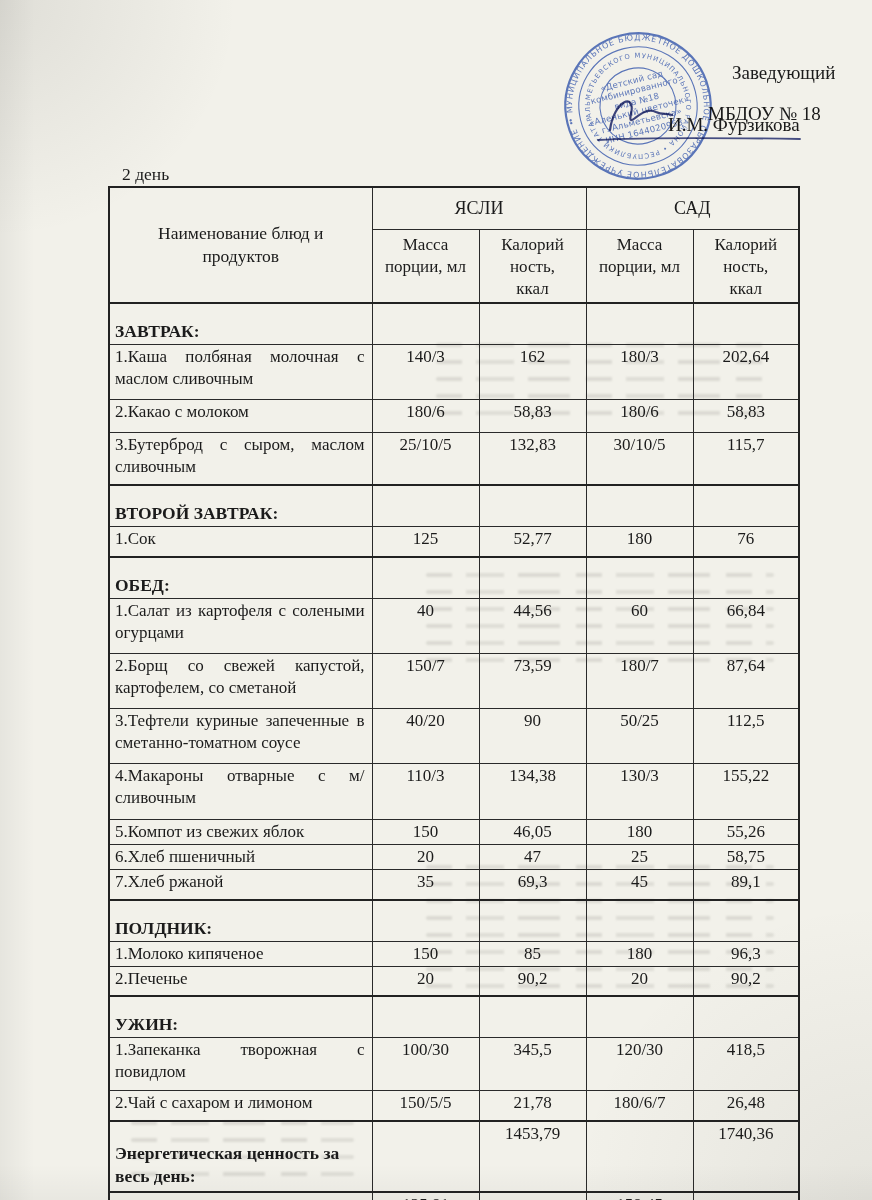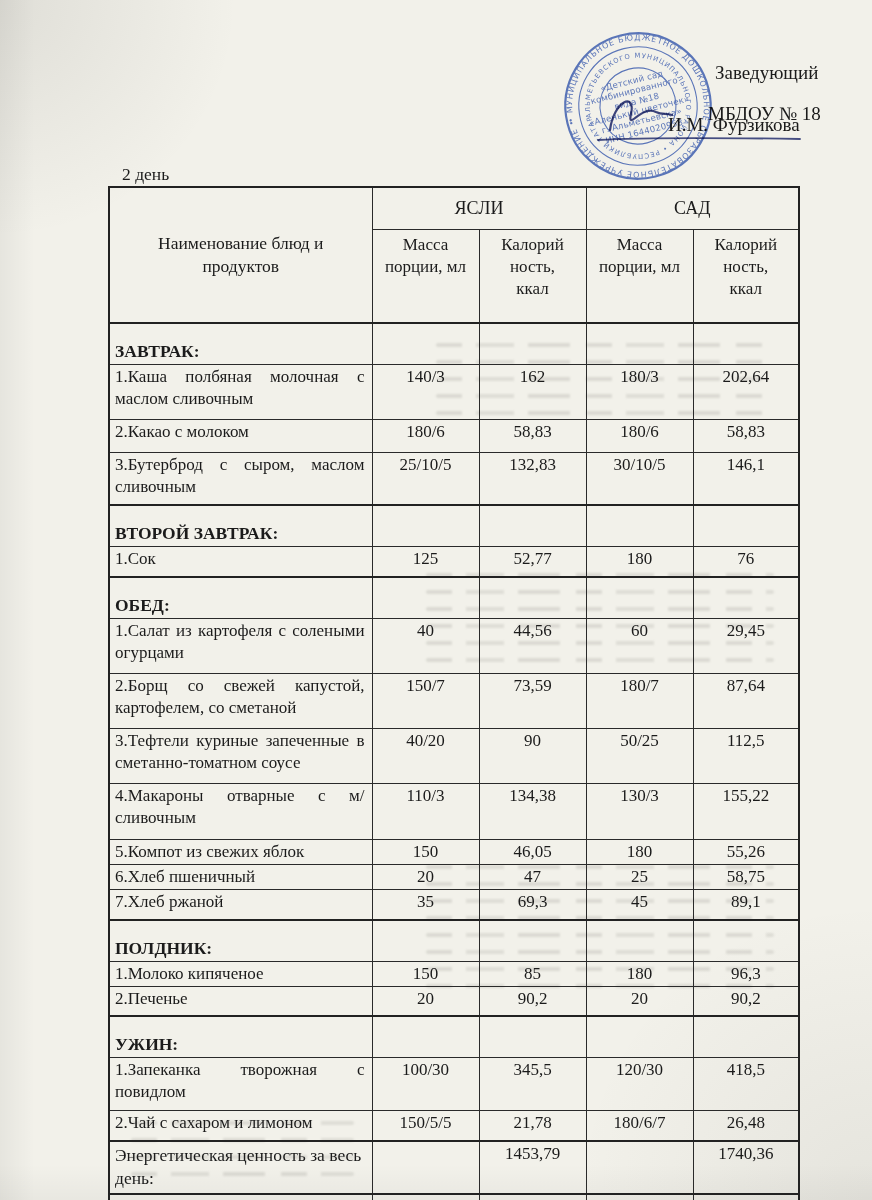--- a/index.html
+++ b/index.html
@@ -11,21 +11,21 @@
       radial-gradient(circle at 0% 0%, rgba(60,58,52,.10), transparent 16%),
       radial-gradient(circle at 100% 100%, rgba(60,58,52,.07), transparent 20%),
       linear-gradient(90deg, rgba(0,0,0,.05), rgba(0,0,0,0) 4%),
       linear-gradient(0deg, rgba(0,0,0,.04), rgba(0,0,0,0) 3%),
       #f2f1ea;
     color:#1b1b1b;
   }
 
   
   .hdr-line { position:absolute; z-index:3; font-size:19px; white-space:nowrap; }
-  .pos-title { left:715px; top:62px; }
+  .pos-title { left:732px; top:62px; }
   .org-title { left:708px; top:87px;margin-top:16px; }
   .signer    { left:668px; top:114px; }
   .sig-svg   { position:absolute; left:592px; top:88px; z-index:4; }
 
   
   .stamp {
     position:absolute; left:562px; top:30px; width:152px; height:152px;
     transform:rotate(-14deg); z-index:5; opacity:.82; mix-blend-mode:multiply;
   }
   .stamp svg { position:absolute; inset:0; }
@@ -56,33 +56,33 @@
   .menu-table th, .menu-table td {
     border:1.6px solid #2a2a2a; vertical-align:top; padding:1px 4px;
     font-weight:normal; background:transparent;
   }
   .menu-table { border:2.2px solid #222; }
   thead { border-bottom:2.2px solid #222; }
   tbody.section { border-top:2.2px solid #222; }
 
   th.name-h { vertical-align:middle; text-align:center; font-size:17.5px; padding:4px 14px; }
   th.grp    { height:42px; font-size:18px; text-align:center; vertical-align:middle; }
-  th.sub    { height:94px; text-align:center; white-space:pre-line; padding-top:4px; }
+  th.sub    { height:74px; text-align:center; white-space:pre-line; padding-top:4px; }
 
   td.name-col { text-align:left; padding:1px 7px 1px 5px; }
   tr.i-row td.name-col { text-align:justify; }
   td.val-col  { text-align:center; }
 
   tr.t-row td { font-weight:bold; padding-top:16px; font-size:17.5px; }
   tr.pb9 td { padding-bottom:9px; }
   tr.pb7 td { padding-bottom:7px; }
   tr.pb6 td { padding-bottom:6px; }
   tr.pb5 td { padding-bottom:5px; }
 
-  tr.sum-row td.name-col { font-weight:normal; font-size:17.5px; padding-top:2px; }
+  tr.sum-row td.name-col { font-weight:bold; font-size:17.5px; padding-top:20px; }
   tr.sum-row td { padding-bottom:4px; }
 </style>
 </head>
 <body>
 
 <div class="page">
 
   <div class="bleed" style="left:430px;top:330px;width:345px;">
     <div class="bl"></div>
       <div class="bl"></div>
@@ -198,21 +198,21 @@
         <td class="val-col">180/6</td>
         <td class="val-col">58,83</td>
         <td class="val-col">180/6</td>
         <td class="val-col">58,83</td>
       </tr>
       <tr class="i-row pb6">
         <td class="name-col">3.Бутерброд с сыром, маслом сливочным</td>
         <td class="val-col">25/10/5</td>
         <td class="val-col">132,83</td>
         <td class="val-col">30/10/5</td>
-        <td class="val-col">146,1</td>
+        <td class="val-col">115,7</td>
       </tr>
     </tbody>
 
     <tbody class="section">
       <tr class="t-row">
         <td class="name-col">ВТОРОЙ ЗАВТРАК:</td>
         <td class="val-col"></td>
           <td class="val-col"></td>
           <td class="val-col"></td>
           <td class="val-col"></td>
@@ -232,21 +232,21 @@
         <td class="val-col"></td>
           <td class="val-col"></td>
           <td class="val-col"></td>
           <td class="val-col"></td>
       </tr>
       <tr class="i-row pb9">
         <td class="name-col">1.Салат из картофеля с солеными огурцами</td>
         <td class="val-col">40</td>
         <td class="val-col">44,56</td>
         <td class="val-col">60</td>
-        <td class="val-col">29,45</td>
+        <td class="val-col">66,84</td>
       </tr>
       <tr class="i-row pb9">
         <td class="name-col">2.Борщ со свежей капустой, картофелем, со сметаной</td>
         <td class="val-col">150/7</td>
         <td class="val-col">73,59</td>
         <td class="val-col">180/7</td>
         <td class="val-col">87,64</td>
       </tr>
       <tr class="i-row pb9">
         <td class="name-col">3.Тефтели куриные запеченные в сметанно-томатном соусе</td>

